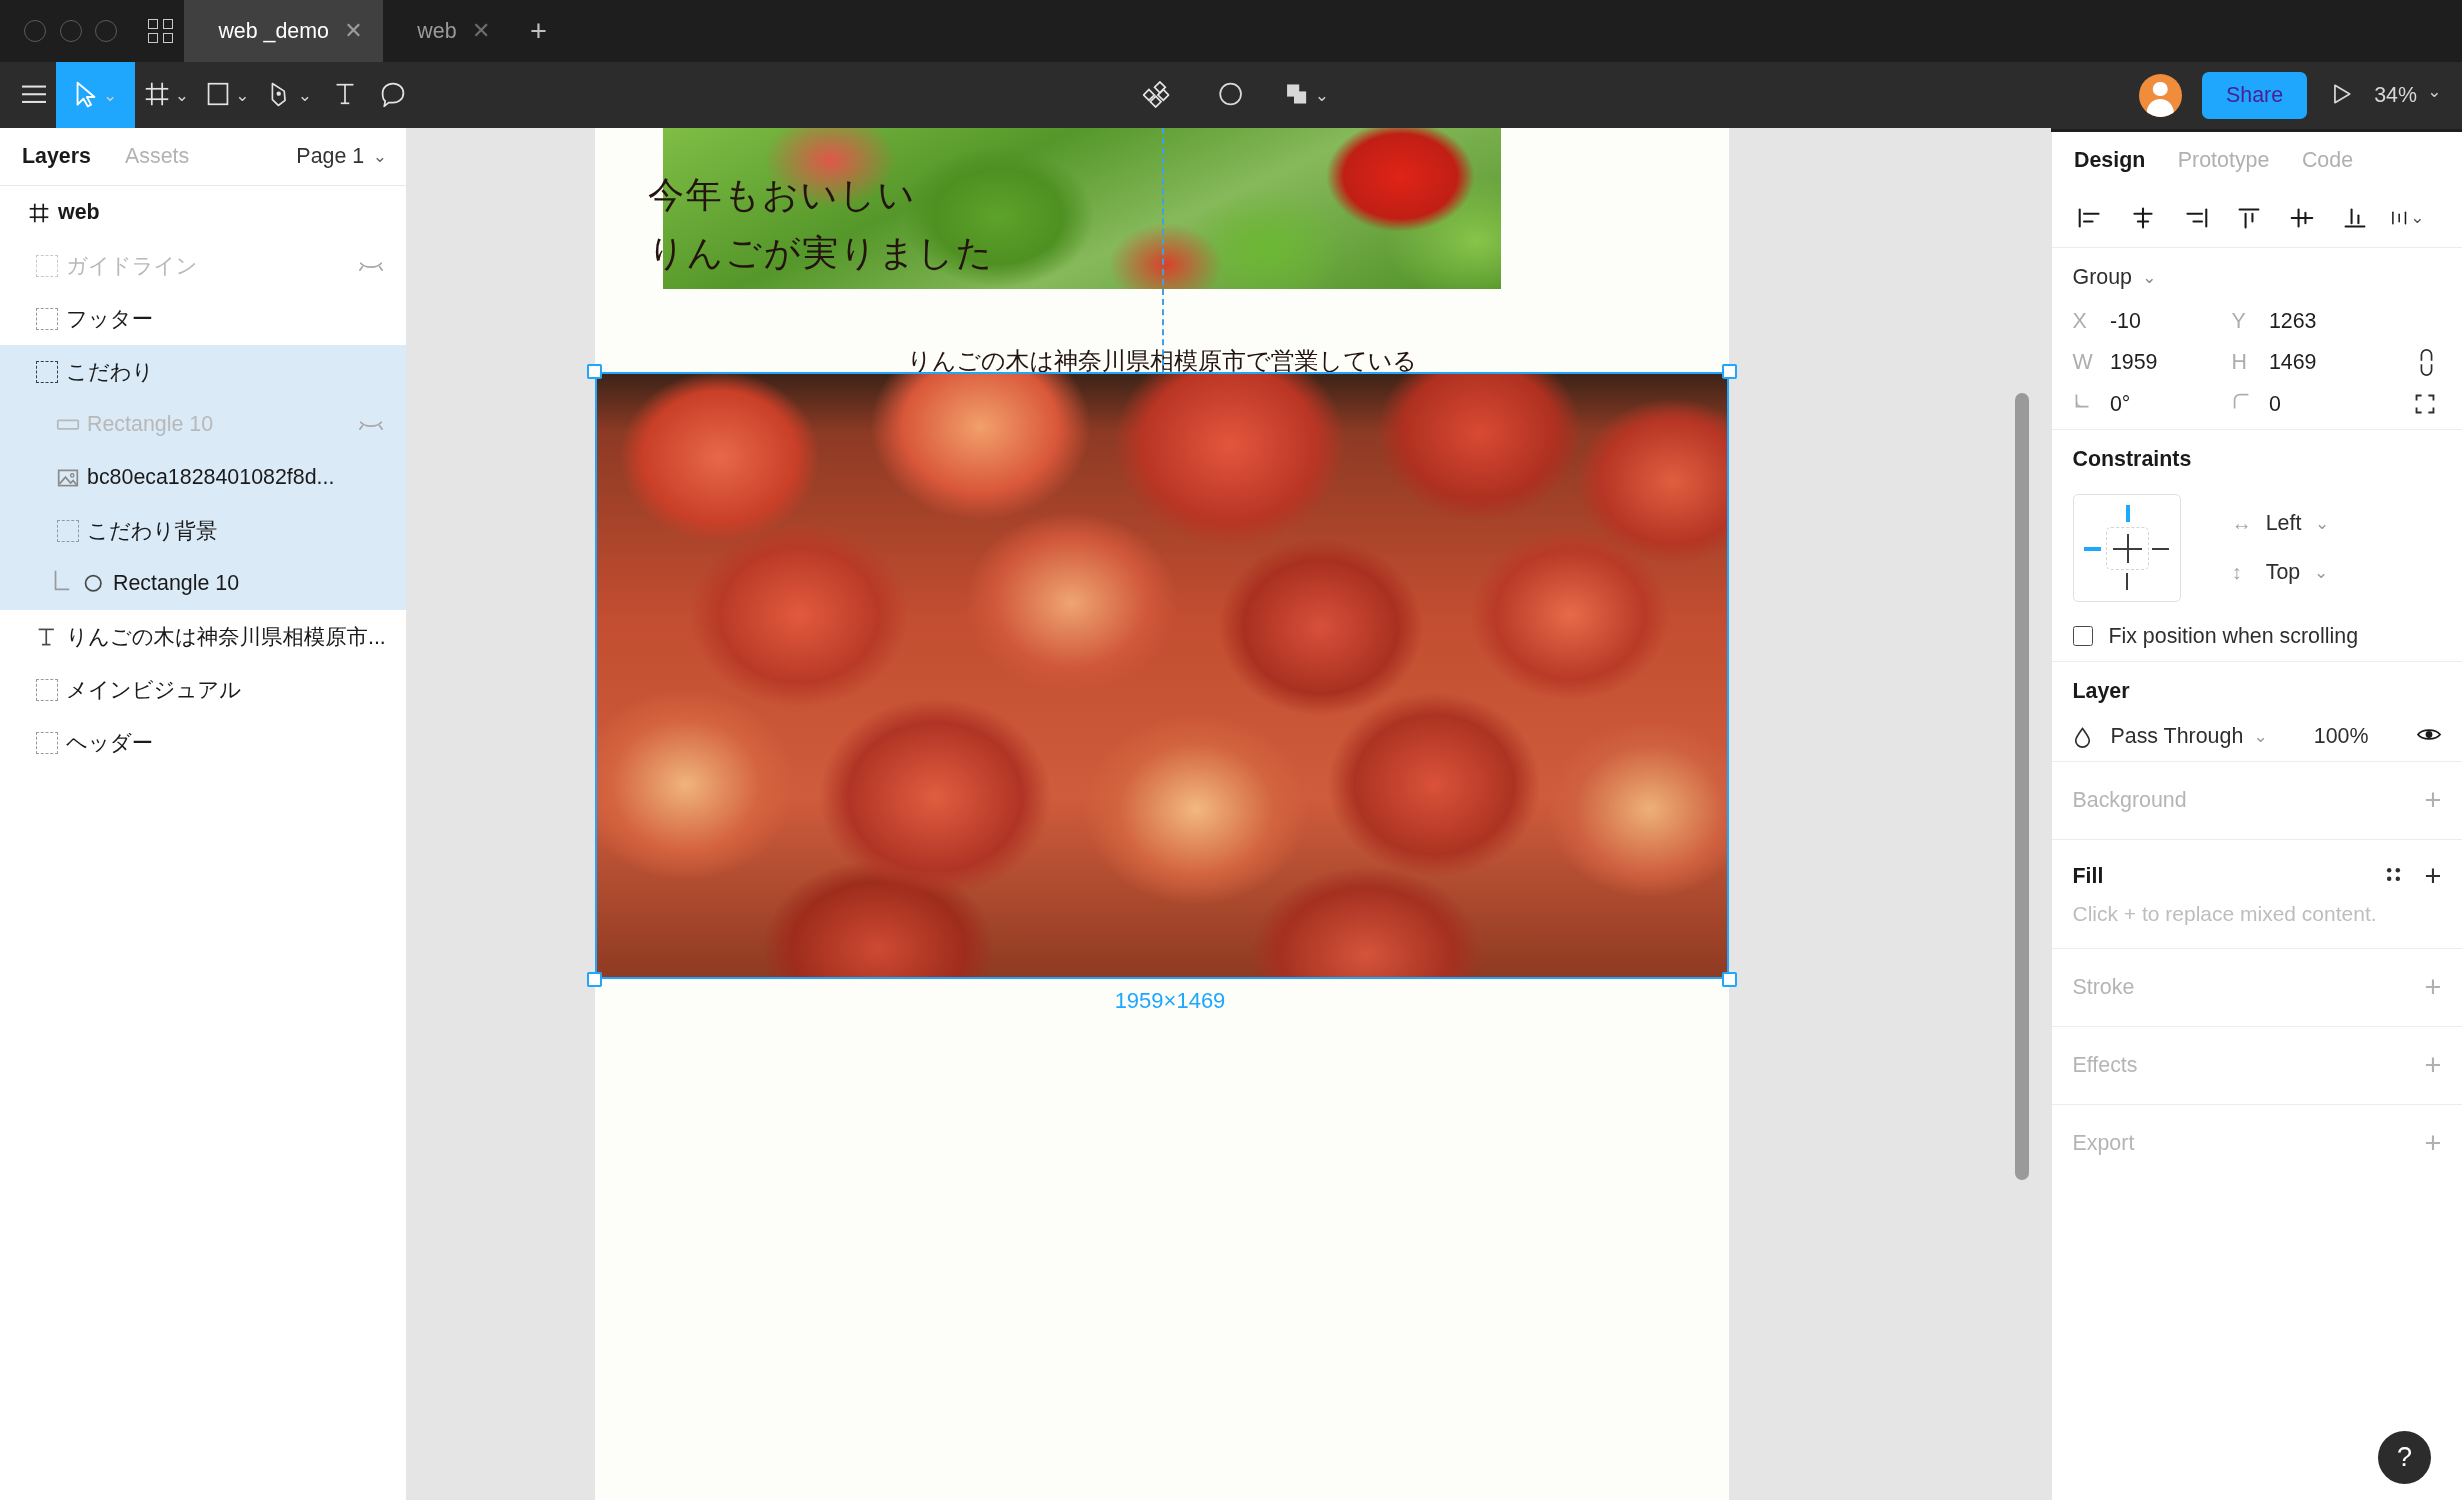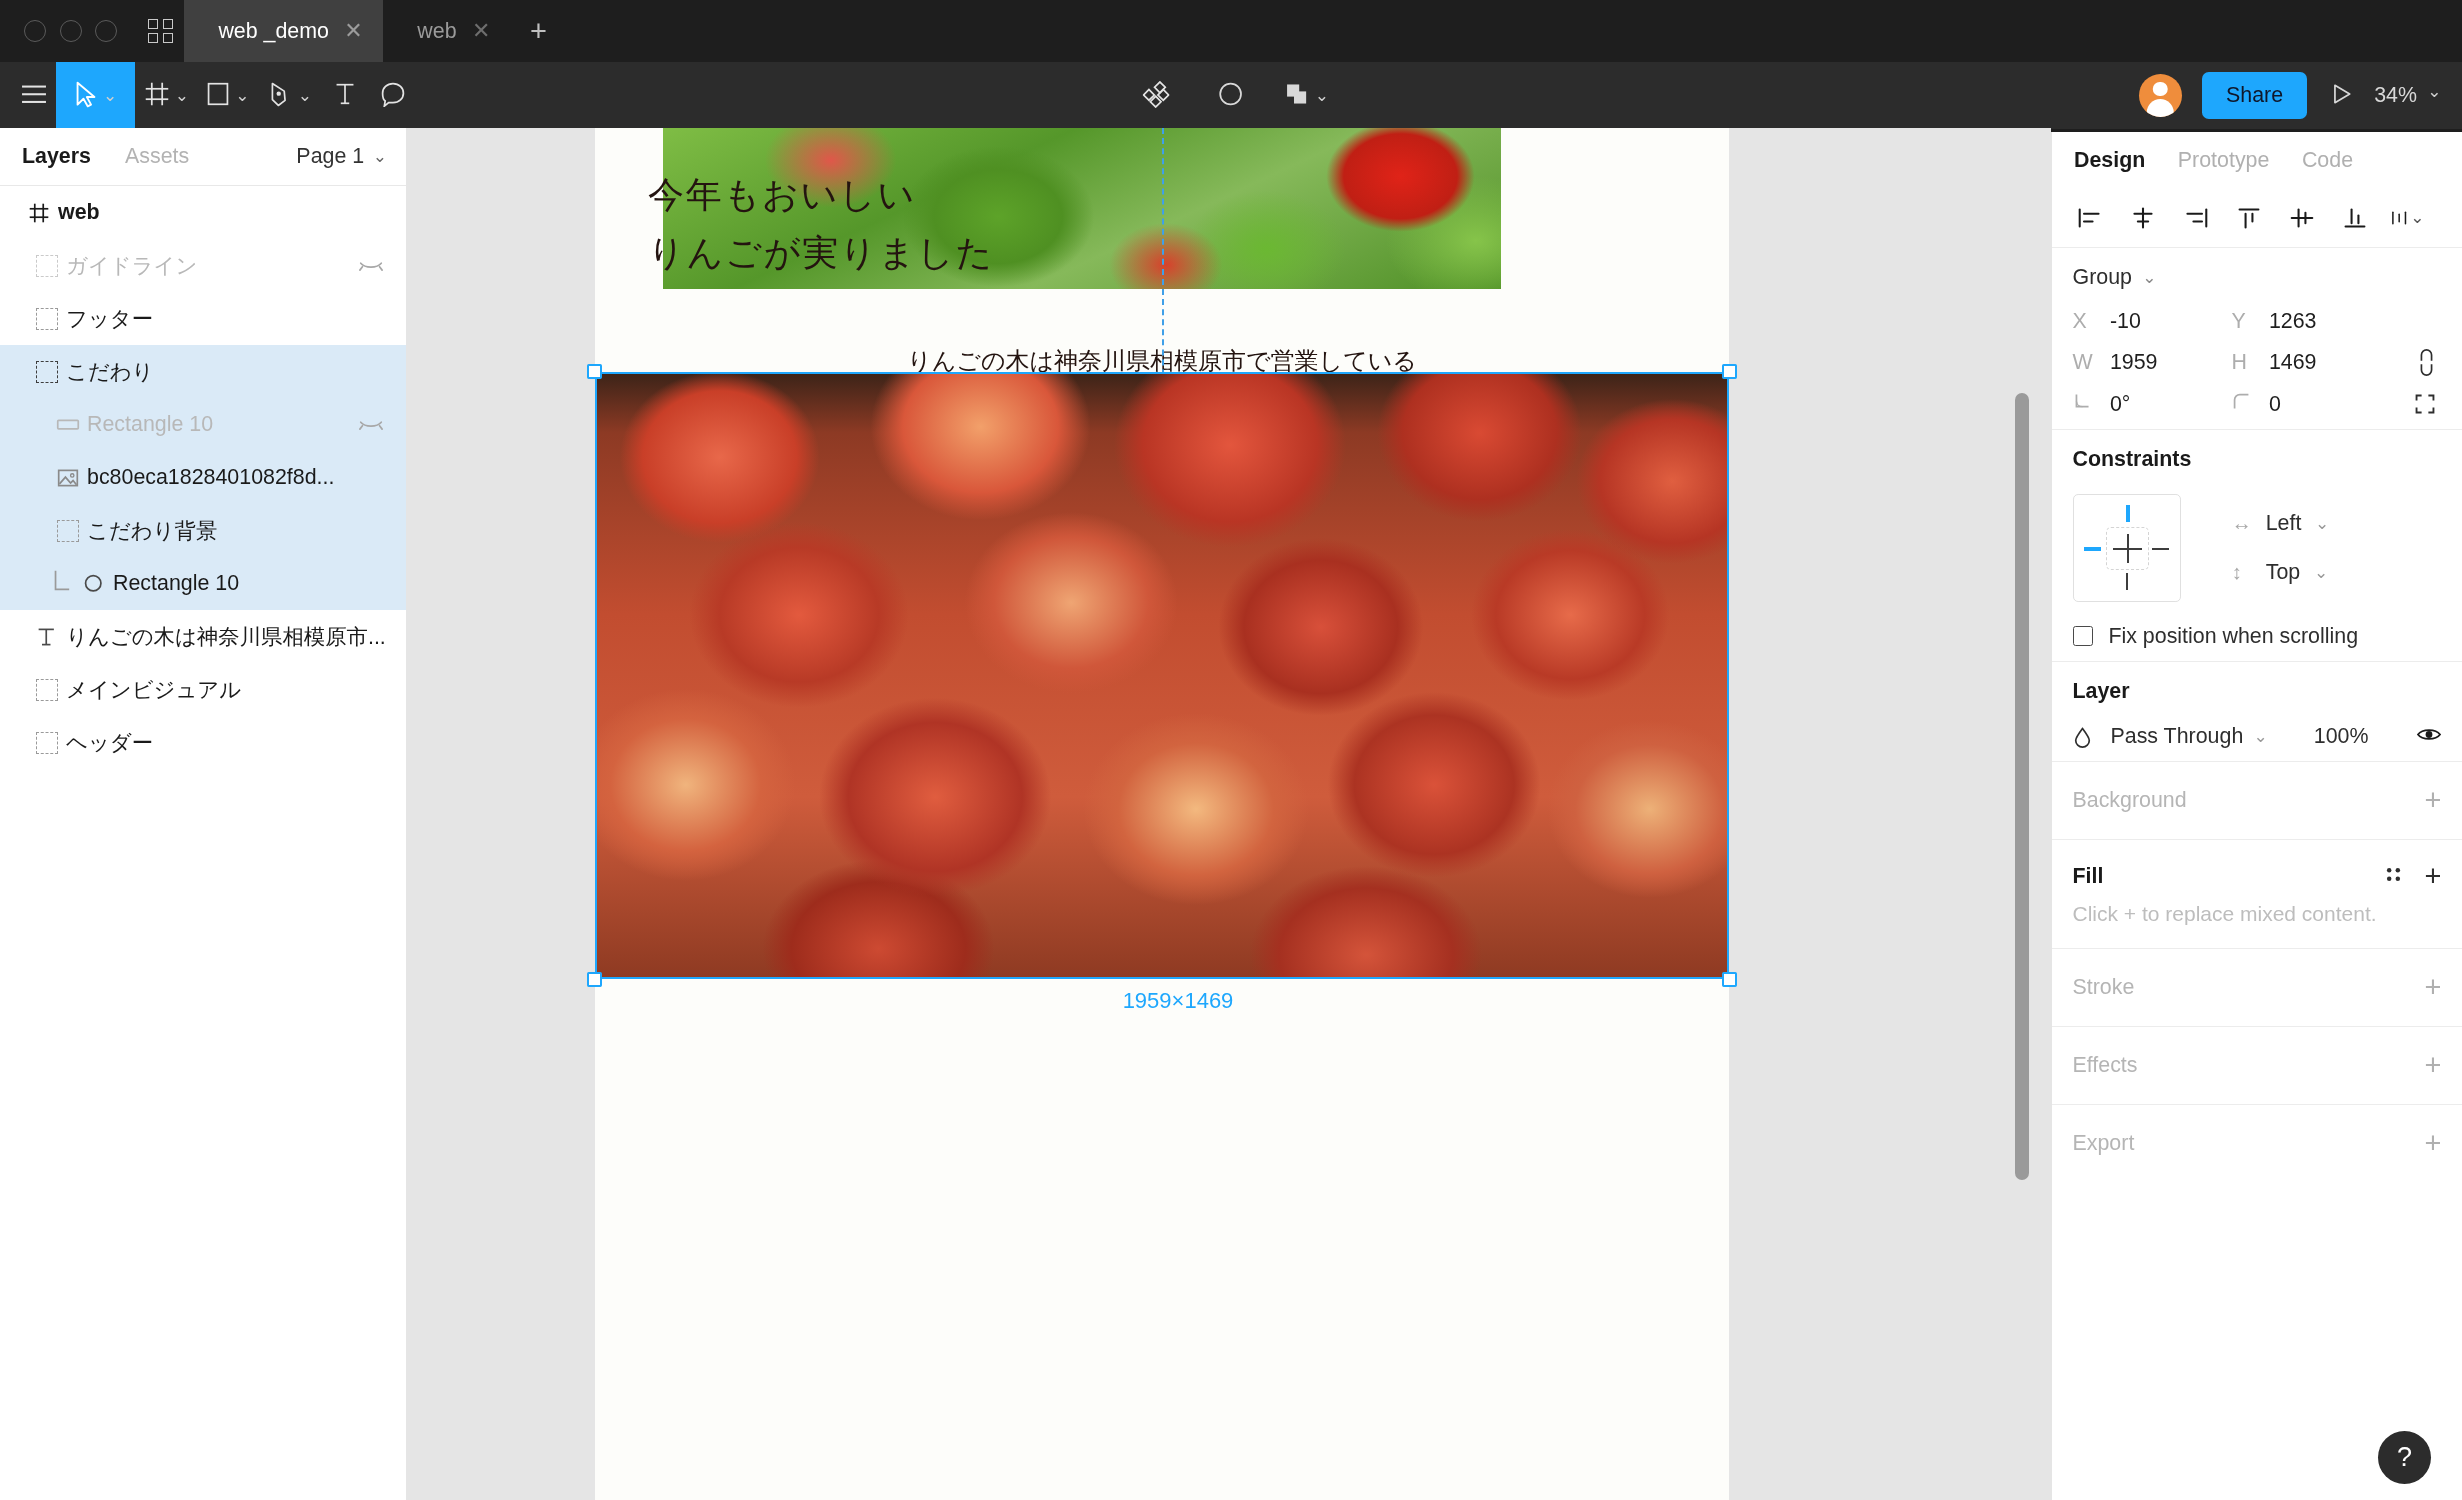--- a/index.html
+++ b/index.html
@@ -76,21 +76,21 @@
     content: ''; position: absolute; left: 50%; top: 7.7px;
     transform: translateX(-50%);
     width: 14.5px; height: 14.5px; border-radius: 50%; background: #fff;
   }
   .avatar::after {
     content: ''; position: absolute; left: 50%; top: 25px;
     transform: translateX(-50%);
     width: 26.5px; height: 22px; border-radius: 13.7px 13.7px 0 0; background: #fff;
   }
   #share-button {
-    background: #1ea7fd; color: #0f172a;
+    background: #1ea7fd; color: #4c1d95;
     font-size: 21.4px; padding: 11px 24px; border-radius: 6.8px;
     border: none; font-family: inherit;
   }
   .zoomlabel { color: #d8d8d8; font-size: 21.4px; display: flex; gap: 10.3px; }
 
   
   #leftpanel {
     position: absolute; left: 0; top: 128px; width: 407px; height: 1372px;
     background: #ffffff;
     border-right: 0.9px solid #e5e5e5;
@@ -198,21 +198,21 @@
   }
   .sel-handle {
     position: absolute; width: 15.4px; height: 15.4px;
     background: #ffffff; border: 2.6px solid #1ea7fd; border-radius: 1.7px;
   }
   .sh-tl { left: -10.3px; top: -10.3px; }
   .sh-tr { right: -10.3px; top: -10.3px; }
   .sh-bl { left: -10.3px; bottom: -10.3px; }
   .sh-br { right: -10.3px; bottom: -10.3px; }
   #selection-size {
-    position: absolute; left: 16px; width: 1134px; top: 860px;
+    position: absolute; left: 8px; width: 1134px; top: 860px;
     text-align: center; color: #1ea7fd; font-size: 22px;
   }
   
   #canvas-scrollbar {
     position: absolute; right: 22px; top: 265px;
     width: 13.7px; height: 787px;
     background: #9a9a9a; border-radius: 7.7px;
   }
 
   

